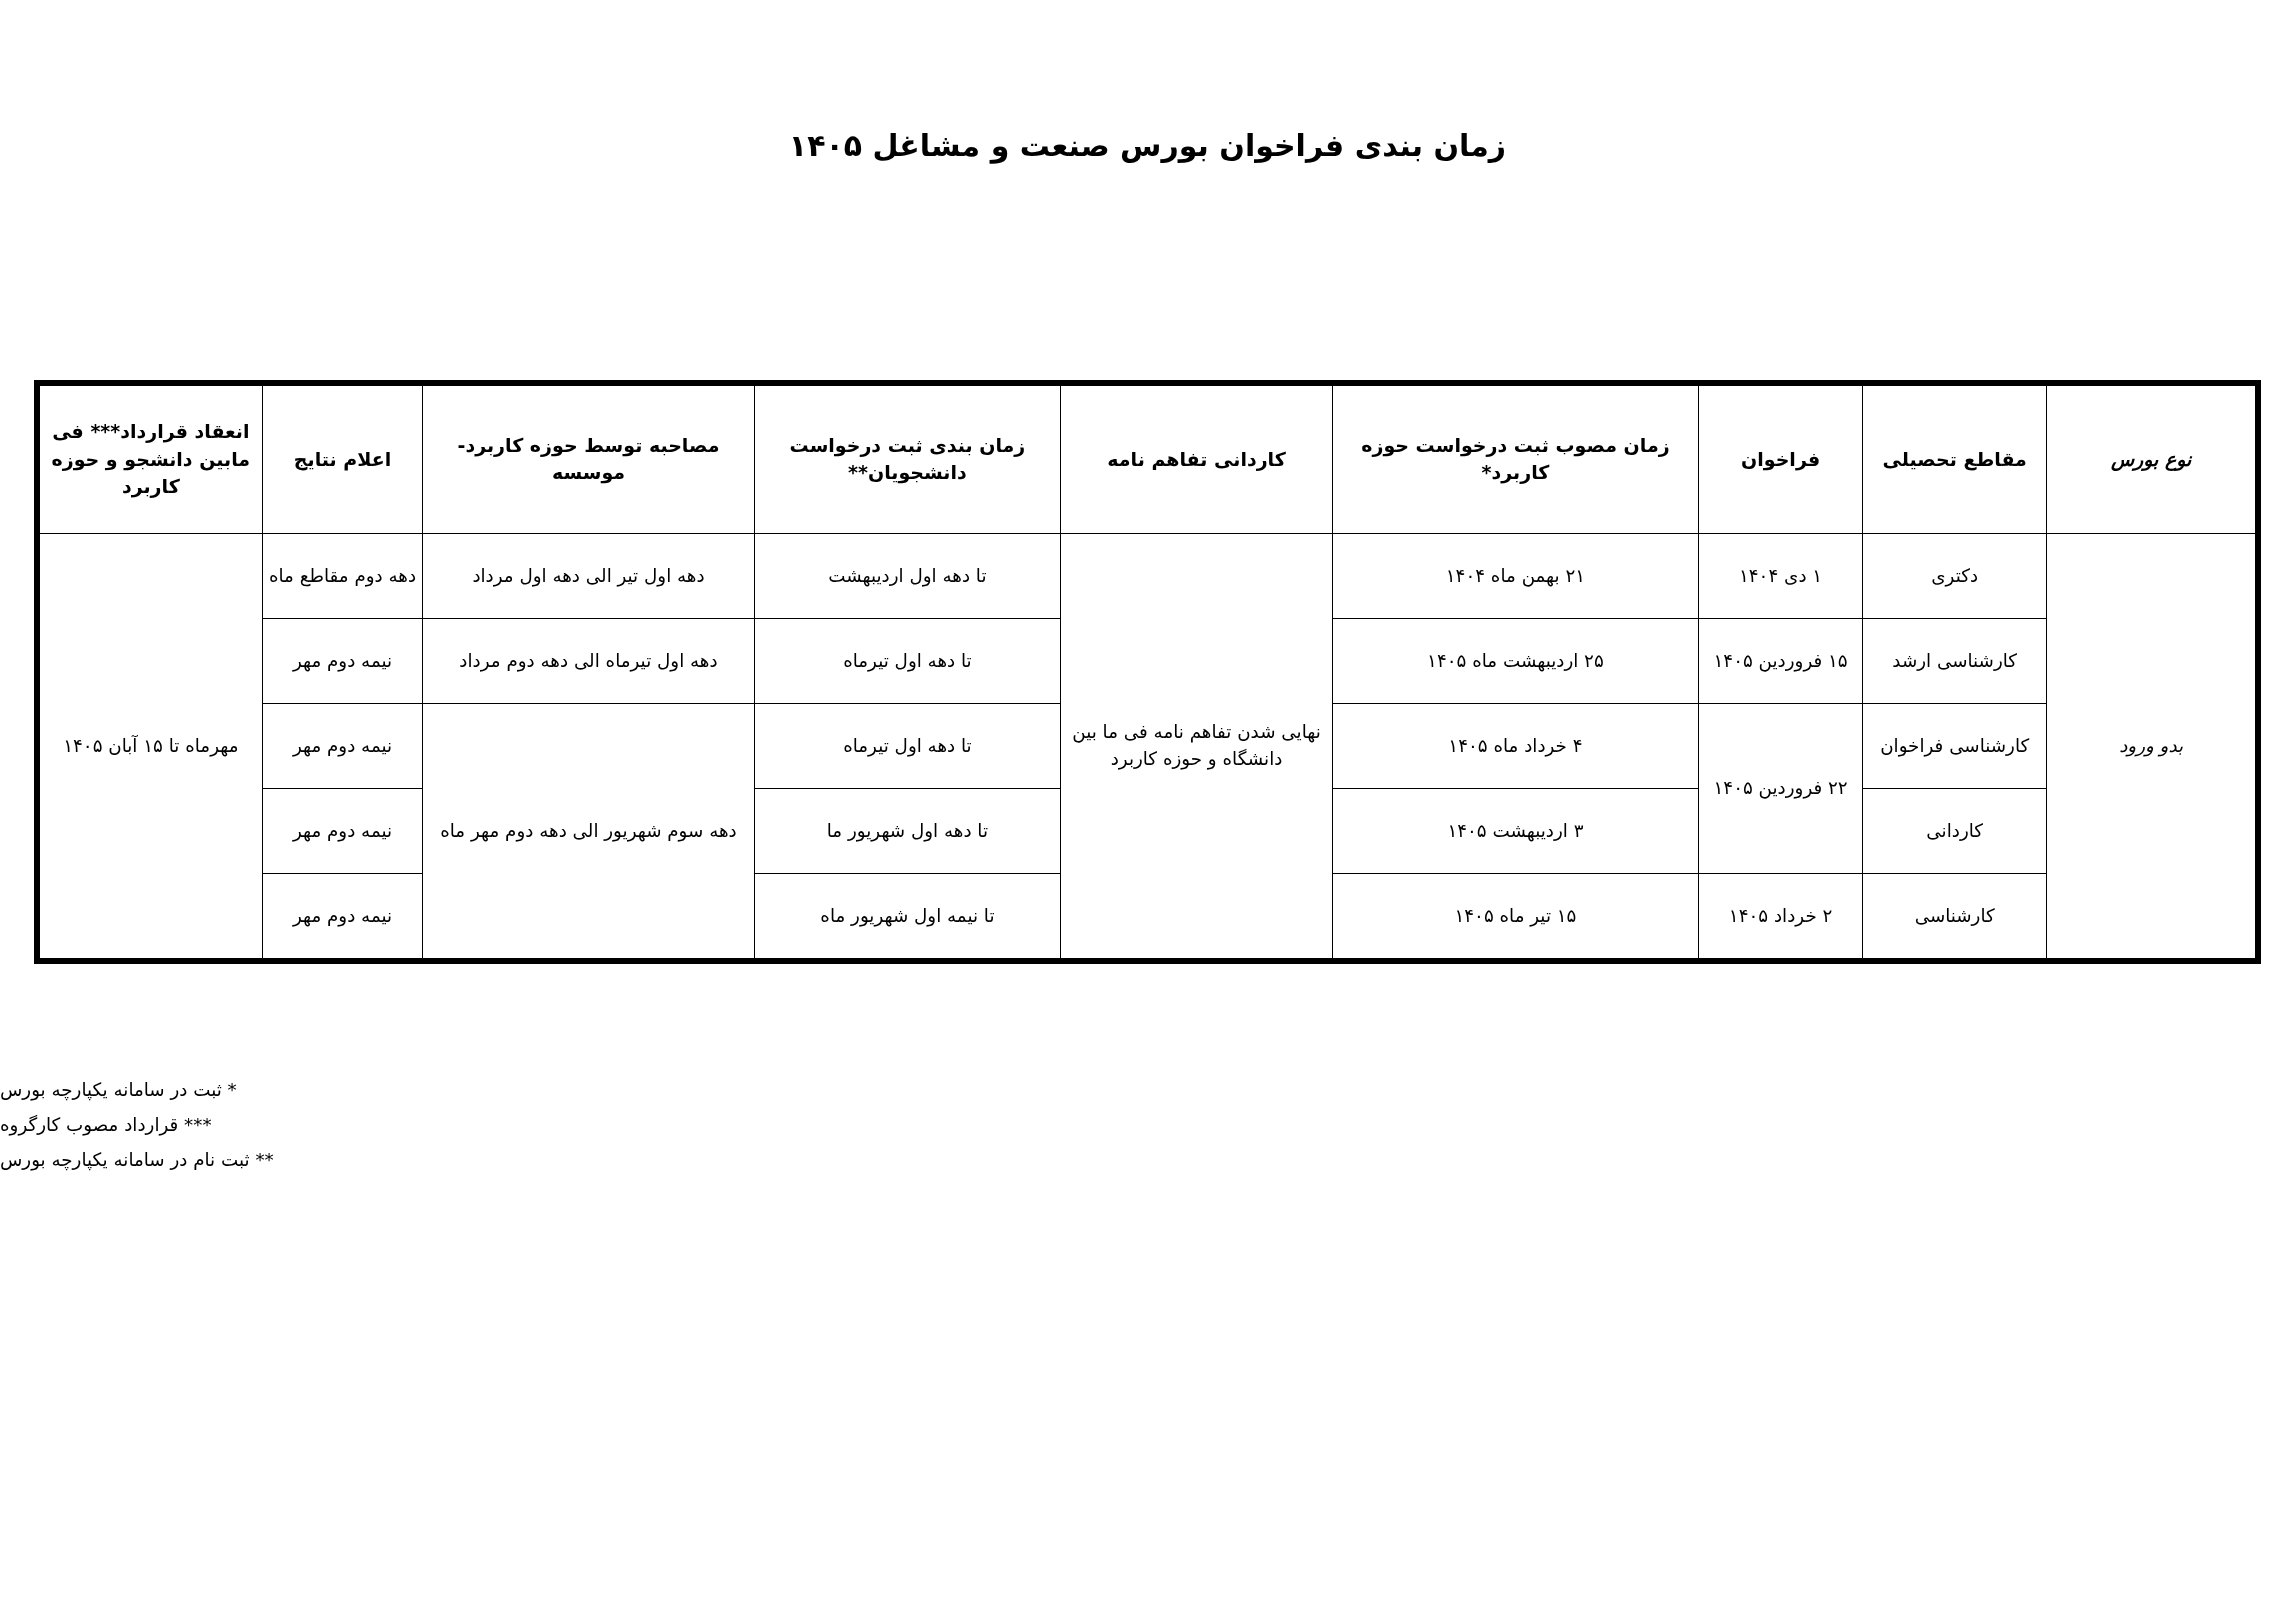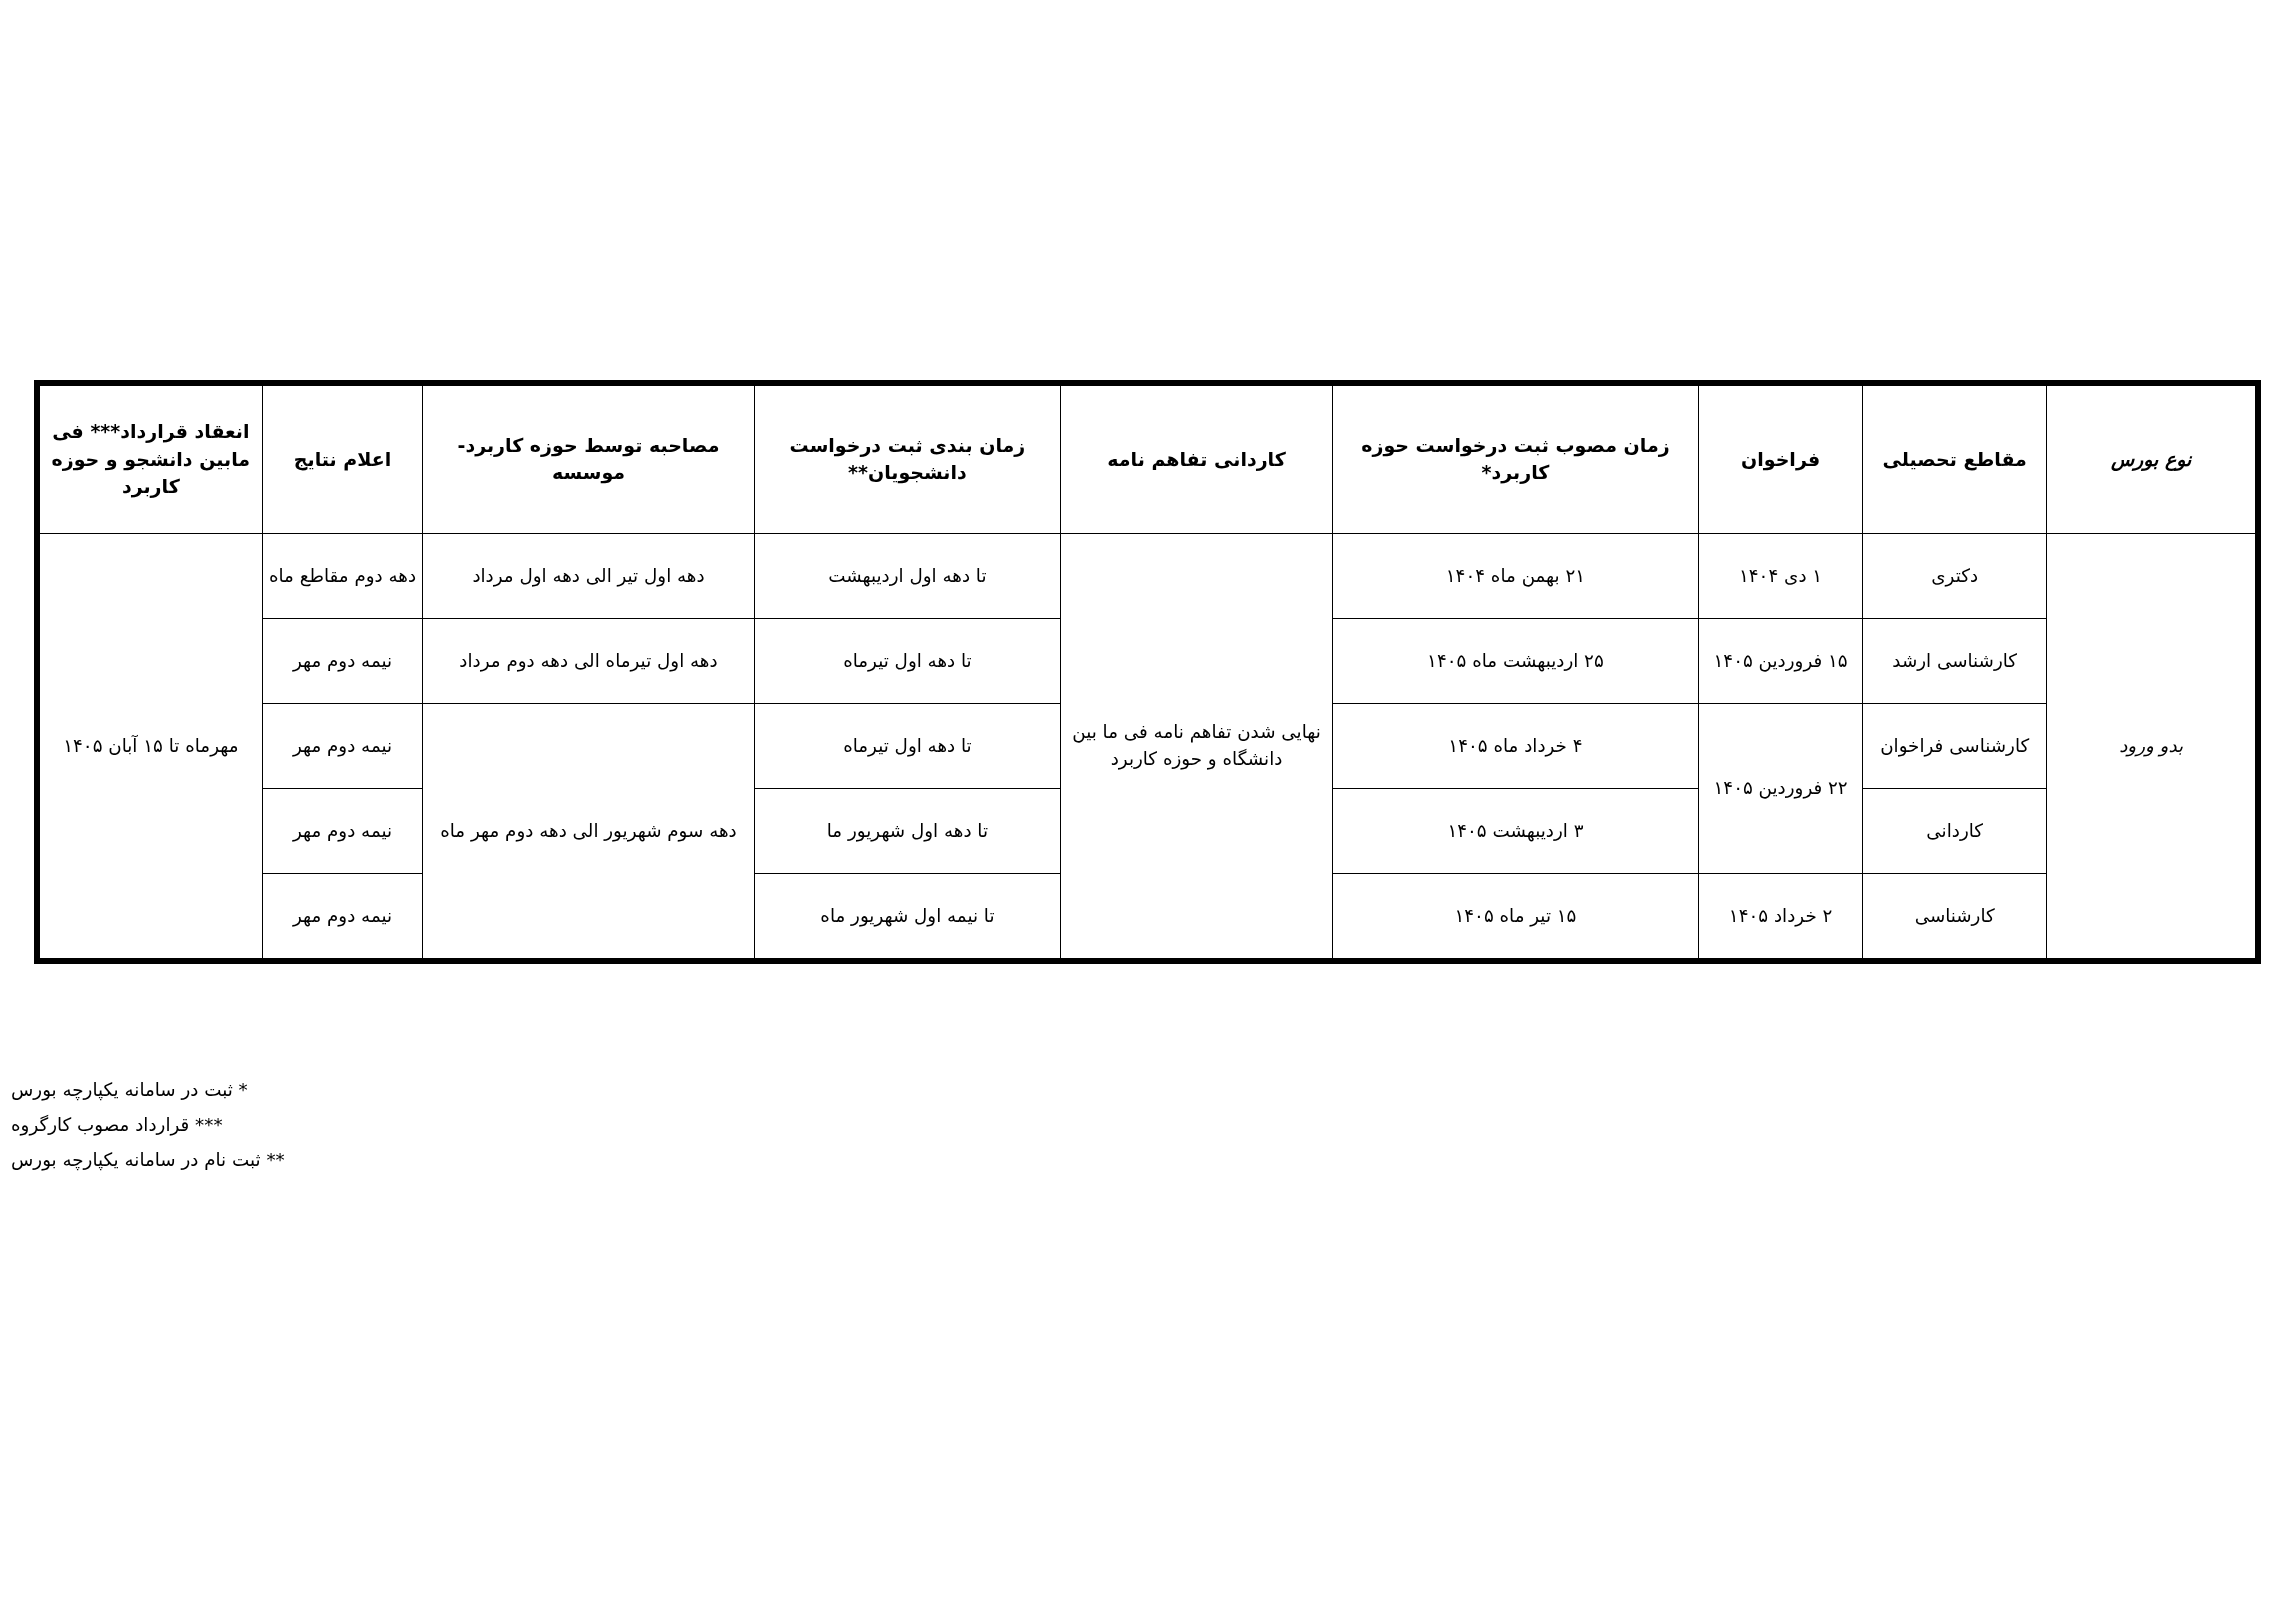--- a/index.html
+++ b/index.html
@@ -89,28 +89,29 @@
     top: 1073px;
     left: 0;
     width: 2112px;
     text-align: left;
     direction: rtl;
   }
   .notes .note {
     font-size: 18.3px;
     line-height: 1.9;
     text-align: left;
-    padding-left: 11px;
+    padding-left: 0;
   }
 </style>
 </head>
 <body>
 
 <div class="page">
 
+  <div class="doc-title">زمان بندی فراخوان بورس صنعت و مشاغل ۱۴۰۵</div>
 
   <div class="table-wrap">
     <table class="sched">
       <colgroup>
         <col class="c-type">
         <col class="c-level">
         <col class="c-call">
         <col class="c-reqsched">
         <col class="c-mou">
         <col class="c-stureq">

